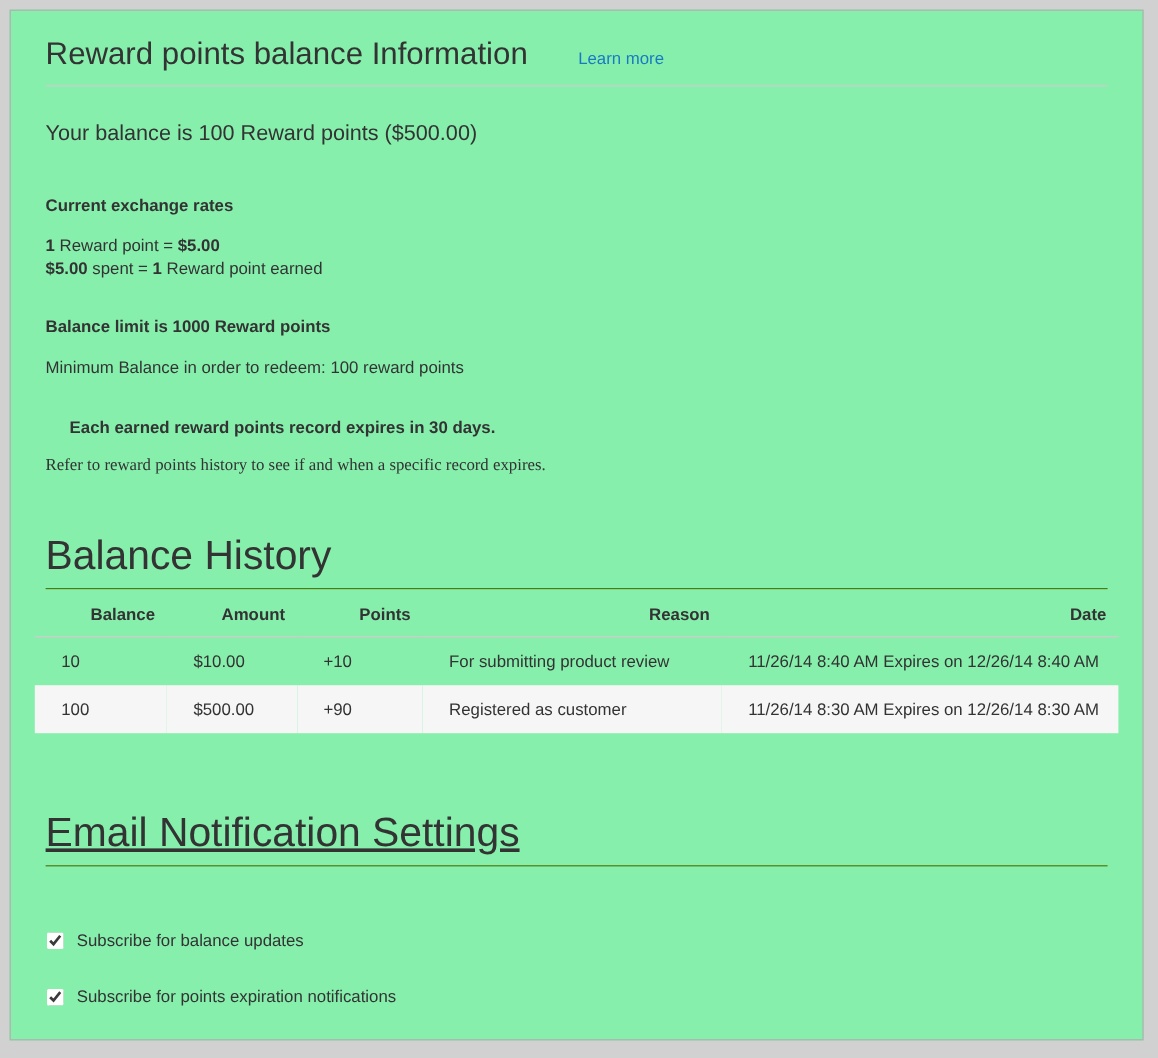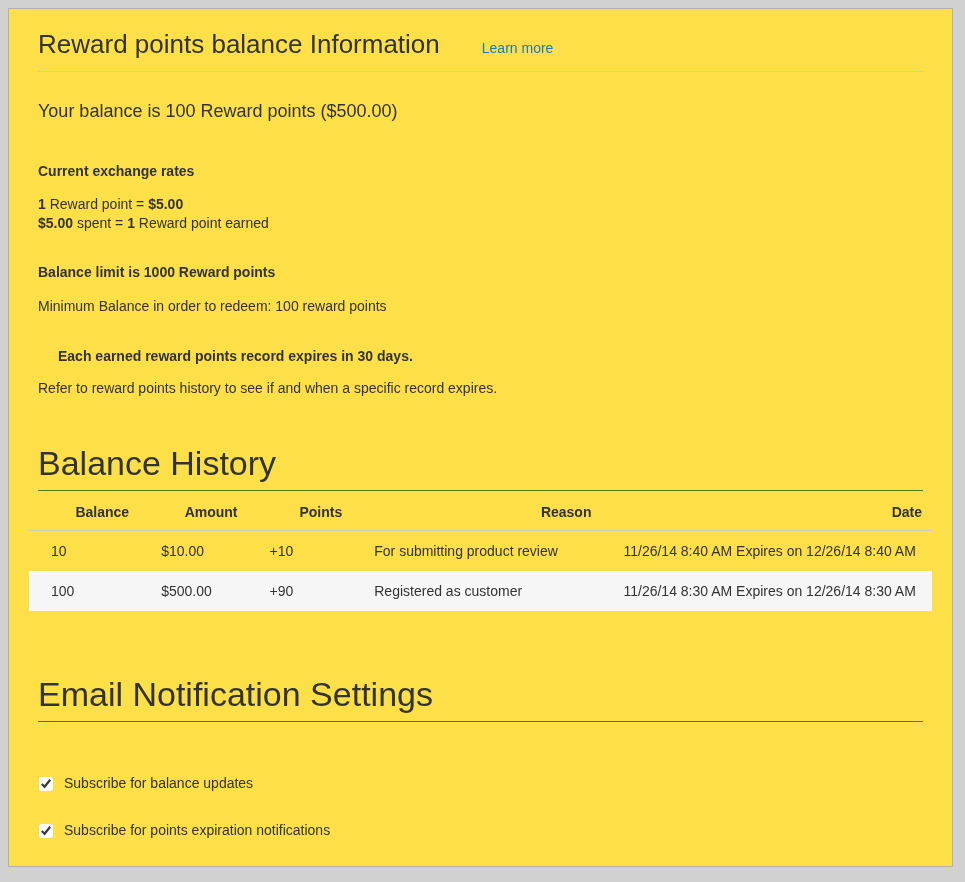--- a/index.html
+++ b/index.html
@@ -16,21 +16,21 @@
     height: 882px;
     background: #d1d1d1;
     overflow: hidden;
   }
   .card {
     position: absolute;
     left: 8px;
     top: 8px;
     width: 945px;
     height: 859px;
-    background: #fde047;
+    background: #86efac;
     border: 1px solid #b0b0b0;
     padding: 18px 29px 20px 29px;
     overflow: hidden;
   }
   
   .title-row {
     display: flex;
     align-items: baseline;
     gap: 22px;
     padding-bottom: 10px;
@@ -53,31 +53,31 @@
   .section-title {
     margin: 0;
     font-size: 34px;
     font-weight: 300;
     line-height: 34px;
     color: #333333;
     padding-bottom: 10px;
     border-bottom: 1px solid #4d7c0f;
   }
   .bh-title { margin-top: 48px; }
-  .email-title { margin-top: 66px; }
+  .email-title { margin-top: 66px; text-decoration: underline; }
   
   .balance-line { margin-top: 28px; font-size: 18px; line-height: 22px; }
   .p { font-size: 14px; line-height: 19px; }
   .bold { font-weight: 700; }
   .exchange-heading { margin-top: 40px; }
   .exchange-lines { margin-top: 14px; }
   .balance-limit { margin-top: 30px; }
   .min-redeem { margin-top: 15px; }
   .expiration { margin-top: 31px; margin-left: 20px; }
-  .expiration-note { margin-top: 13px; }
+  .expiration-note { margin-top: 13px; font-family: Liberation Serif, serif; }
   
   .table-wrap { margin: 0 -9px; }
   table {
     width: 100%;
     border-collapse: collapse;
     font-size: 14px;
     color: #333333;
   }
   th {
     text-align: right;

